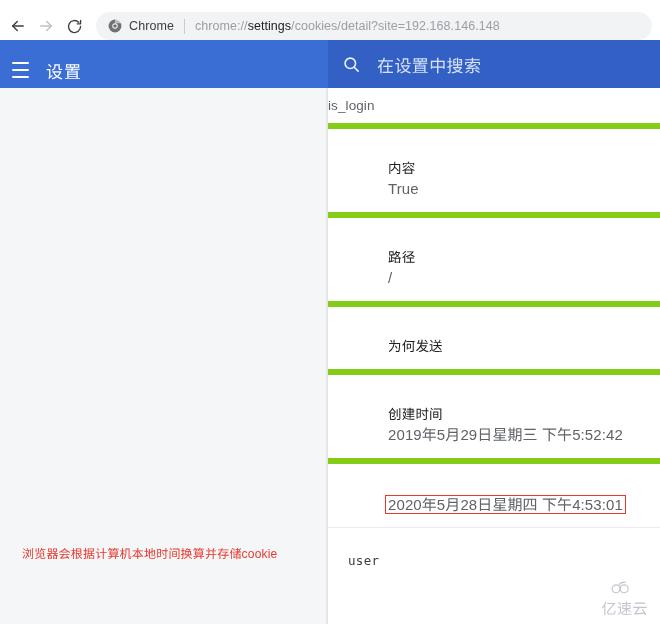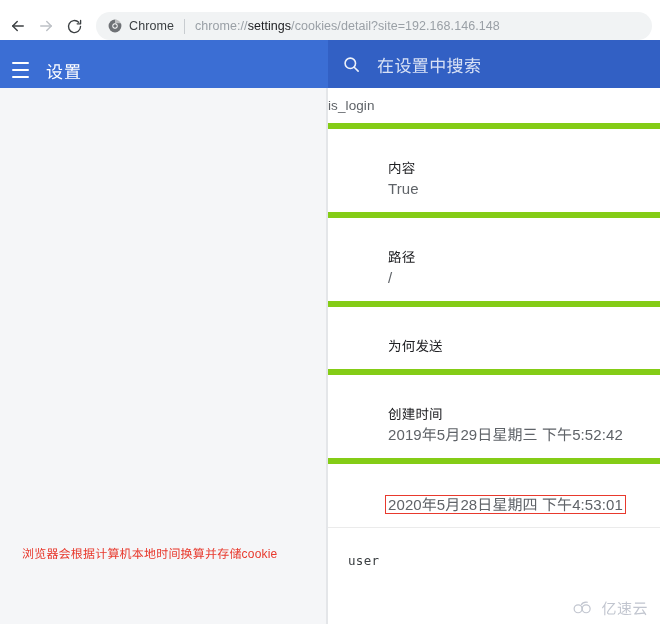--- a/index.html
+++ b/index.html
@@ -251,20 +251,21 @@
   }
 
   
   .watermark {
     position: absolute;
     right: 12px;
     bottom: 6px;
     display: flex;
     align-items: center;
     opacity: .72;
+    flex-direction: column;
   }
   .watermark svg { display: block; margin-right: 3px; }
   .watermark .wm-text {
     font-size: 15px;
     color: #aab0bd;
     letter-spacing: .5px;
   }
 </style>
 </head>
 <body>

